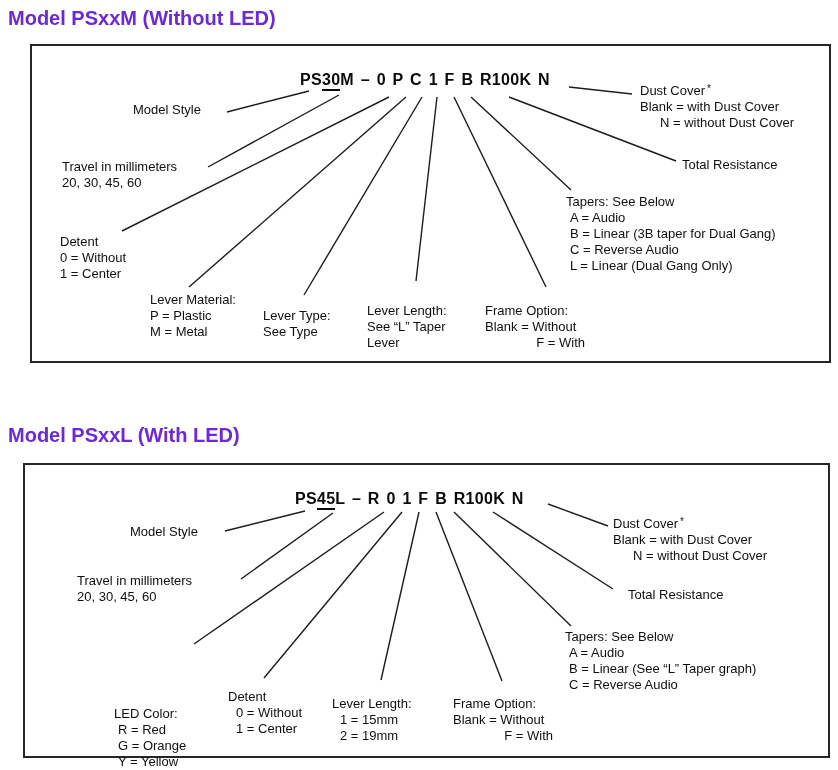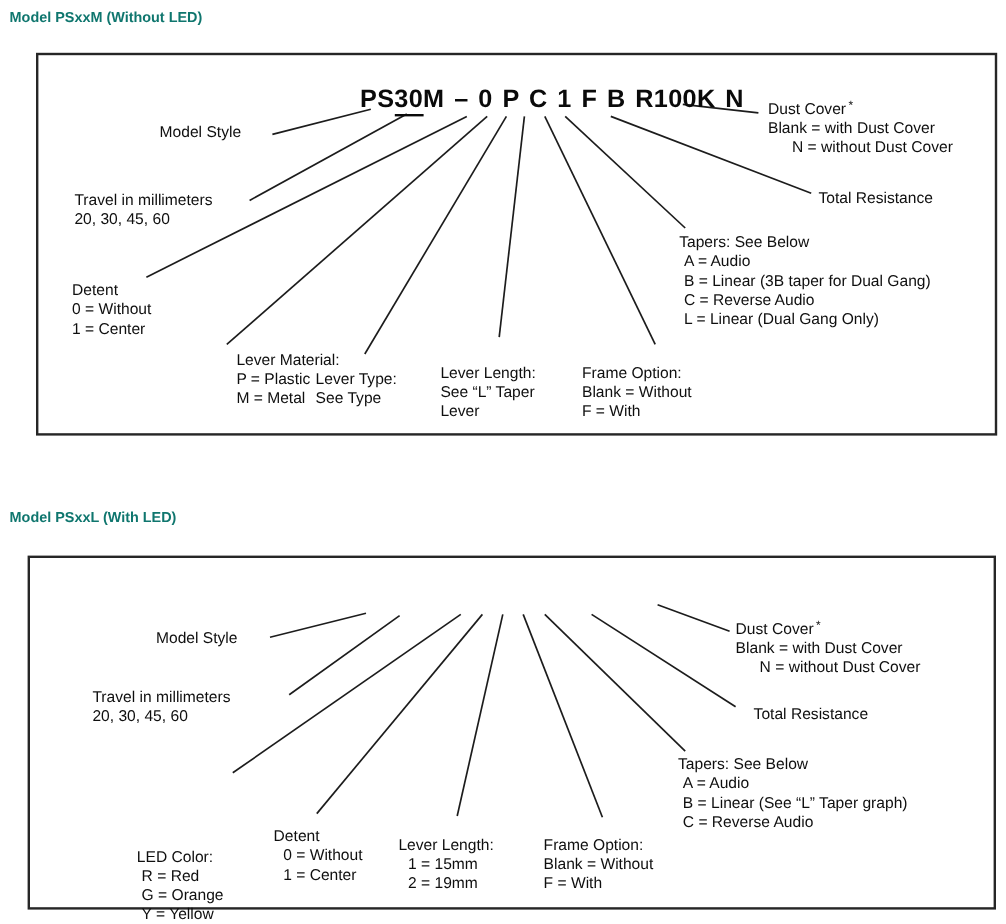--- a/index.html
+++ b/index.html
@@ -6,37 +6,37 @@
   html,body { background:#ffffff; }
   .page {
     position:relative; width:838px; height:770px;
     background:#ffffff; color:#111;
     font-family:"Liberation Sans", sans-serif;
     overflow:hidden;
   }
   .leaders { position:absolute; left:0; top:0; width:838px; height:770px; }
   .leaders line { stroke:#1c1c1c; stroke-width:1.4; }
   .heading {
-    position:absolute; font-size:12px; font-weight:bold; white-space:nowrap; color:#0f766e;
+    position:absolute; font-size:20px; font-weight:bold; white-space:nowrap; color:#6d28d9;
   }
   .box {
     position:absolute; border:2px solid #262626; background:transparent;
   }
   .pn {
-    position:absolute; font-size:21px; font-weight:bold; white-space:nowrap;
+    position:absolute; font-size:16px; font-weight:bold; white-space:nowrap;
     color:#0a0a0a; letter-spacing:.3px; word-spacing:2px;
   }
   .pn .u { border-bottom:2px solid #0a0a0a; padding-bottom:1px; }
   .blk {
     position:absolute; font-size:13px; line-height:16px; white-space:nowrap; color:#0f0f0f;
   }
   .blk .ind { padding-left:8px; }
   .blk .ind-sm { padding-left:4px; }
   .blk .ind-lg { padding-left:20px; }
-  .blk .ctr { text-align:left; }
+  .blk .ctr { text-align:right; }
   .fo { width:100px; }
   sup.mark { font-size:10px; vertical-align:top; position:relative; top:-2px; margin-left:2px; }
 </style>
 </head>
 <body>
 
 <div class="page">
 
   <svg class="leaders" viewBox="0 0 838 770">
 
@@ -76,21 +76,21 @@
     <div>Travel in millimeters</div>
     <div>20, 30, 45, 60</div>
   </div>
 
   <div class="blk" style="left:60px; top:234px;">
     <div>Detent</div>
     <div>0 = Without</div>
     <div>1 = Center</div>
   </div>
 
-  <div class="blk" style="left:150px; top:292px;margin-left:47px;">
+  <div class="blk" style="left:150px; top:292px;">
     <div>Lever Material:</div>
     <div>P = Plastic</div>
     <div>M = Metal</div>
   </div>
 
   <div class="blk" style="left:263px; top:308px;">
     <div>Lever Type:</div>
     <div>See Type</div>
   </div>
 
@@ -121,20 +121,21 @@
   <div class="blk" style="left:640px; top:83px;">
     <div><span>Dust Cover</span><sup class="mark">*</sup></div>
     <div>Blank = with Dust Cover</div>
     <div class="ind-lg">N = without Dust Cover</div>
   </div>
 
   <div class="heading" style="left:8px; top:424px;">Model PSxxL (With LED)</div>
 
   <div class="box" style="left:23px; top:463px; width:807px; height:295px;"></div>
 
+  <div class="pn" style="left:295px; top:490px;"><span>PS</span><span class="u">45</span><span>L – R 0 1 F B R100K N</span></div>
 
   <div class="blk" style="left:130px; top:524px;">
     <div>Model Style</div>
   </div>
 
   <div class="blk" style="left:77px; top:573px;">
     <div>Travel in millimeters</div>
     <div>20, 30, 45, 60</div>
   </div>
 

